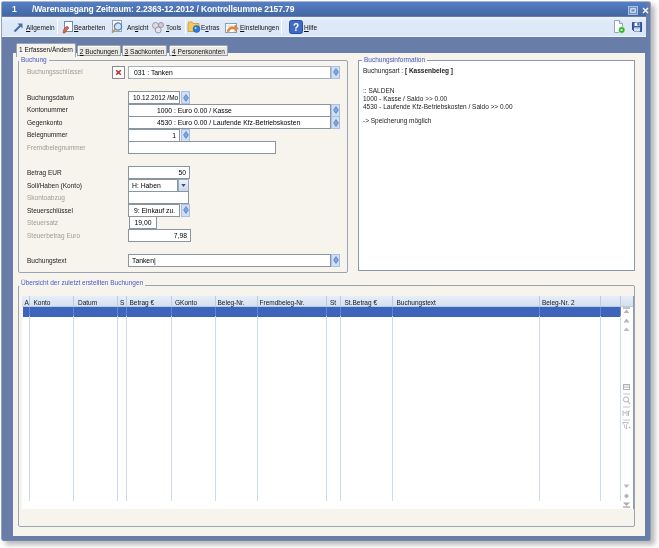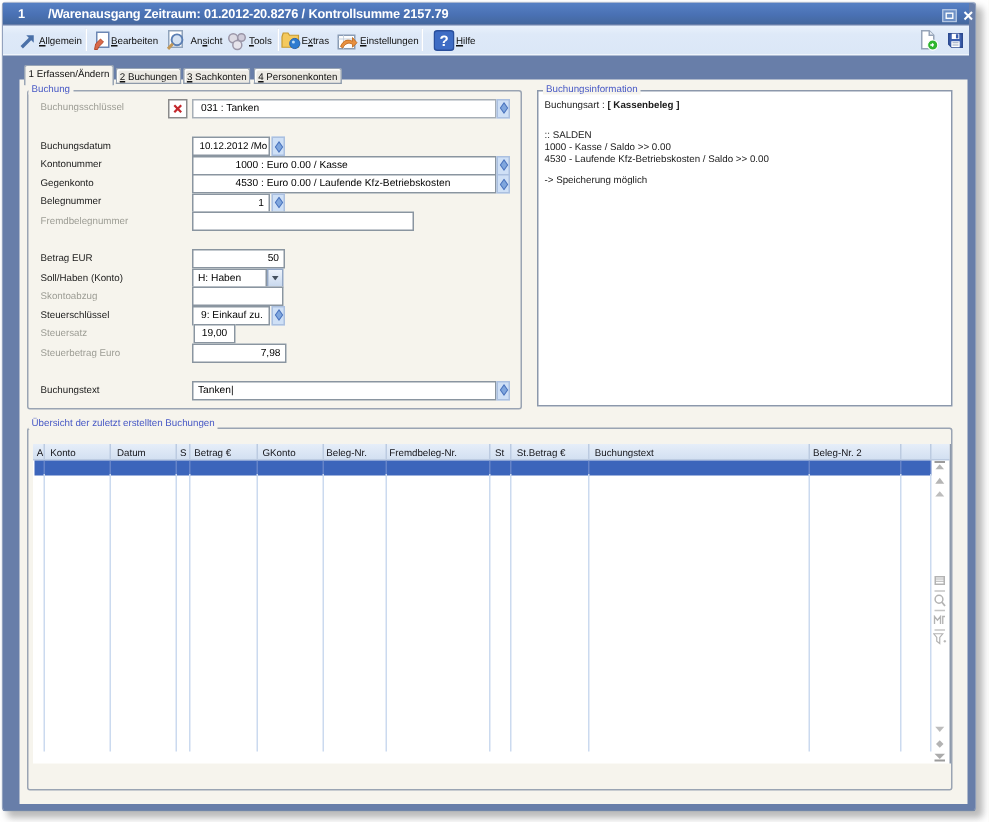--- a/index.html
+++ b/index.html
@@ -18,21 +18,21 @@
 .tab{position:absolute;font-size:6.5px;letter-spacing:0;color:#101010;text-align:center;white-space:nowrap}
 .hsep{position:absolute;width:1px;background:#BCCBE1}
 .vline{position:absolute;width:1px;background:#CBDAEF}
 .hcell{position:absolute;top:298.5px;font-size:6.5px;letter-spacing:0;color:#15151a;white-space:nowrap}
 u{text-decoration:underline}
 </style></head>
 <body>
 <div id="win"></div>
 <div id="title">
     <span style="position:absolute;left:10px">1</span>
-    <span style="position:absolute;left:30px">/Warenausgang Zeitraum: 01.2012-20.8276 / Kontrollsumme 2157.79</span>
+    <span style="position:absolute;left:30px">/Warenausgang Zeitraum: 2.2363-12.2012 / Kontrollsumme 2157.79</span>
 <svg class="abs" style="left:626px;top:4px" width="10" height="9" viewBox="0 0 10 9">
       <rect x="0.5" y="0.5" width="9" height="8" fill="#6D90C6" stroke="#BFD0E8" stroke-width="0.8"></rect>
       <rect x="2.8" y="2.8" width="4.4" height="3.4" fill="none" stroke="#fff" stroke-width="0.9"></rect>
     </svg>
 <svg class="abs" style="left:639.5px;top:4.5px" width="7" height="7" viewBox="0 0 7 7">
       <path d="M1 1 L6 6 M6 1 L1 6" stroke="#fff" stroke-width="1.4"></path>
     </svg>
 </div>
 <div id="toolbar">
 <svg class="abs" style="left:10px;top:4px" width="13" height="13" viewBox="0 0 13 13">

